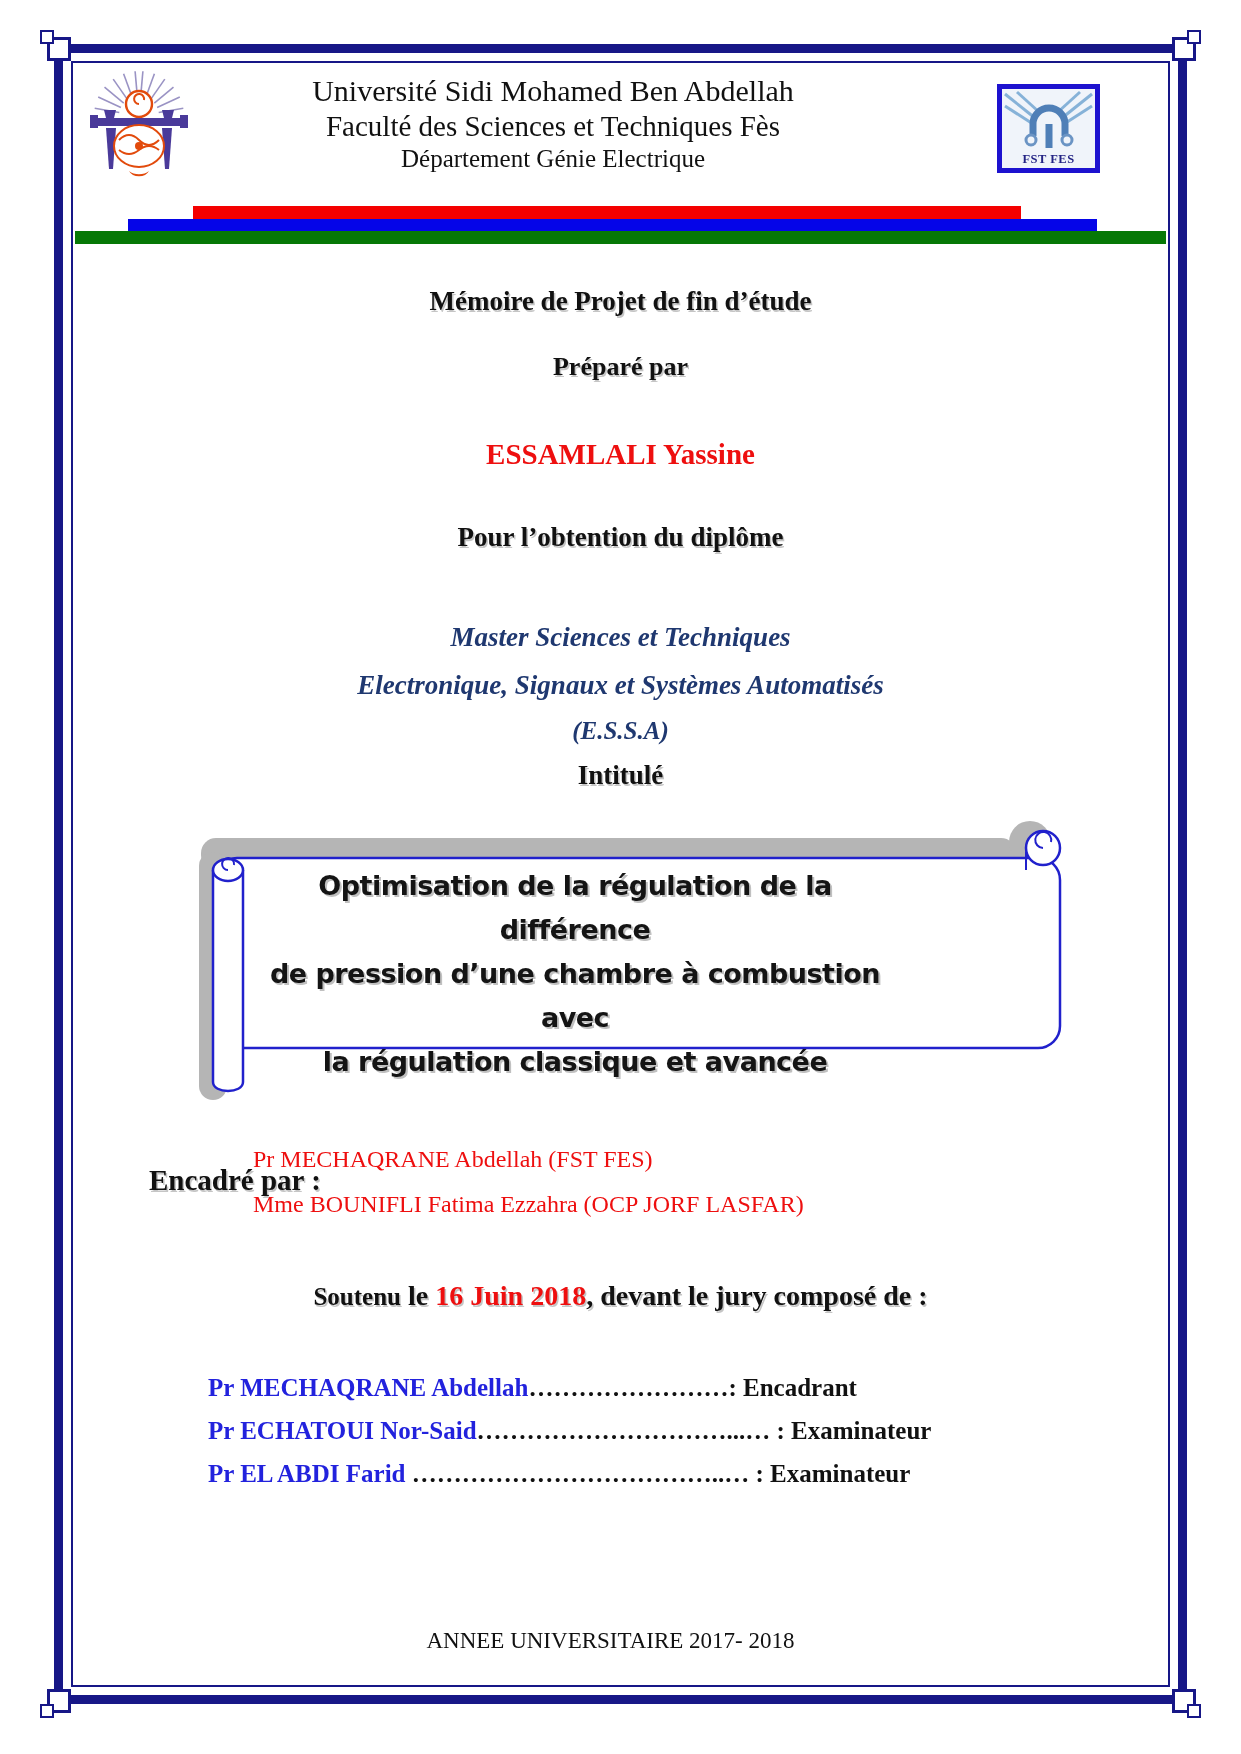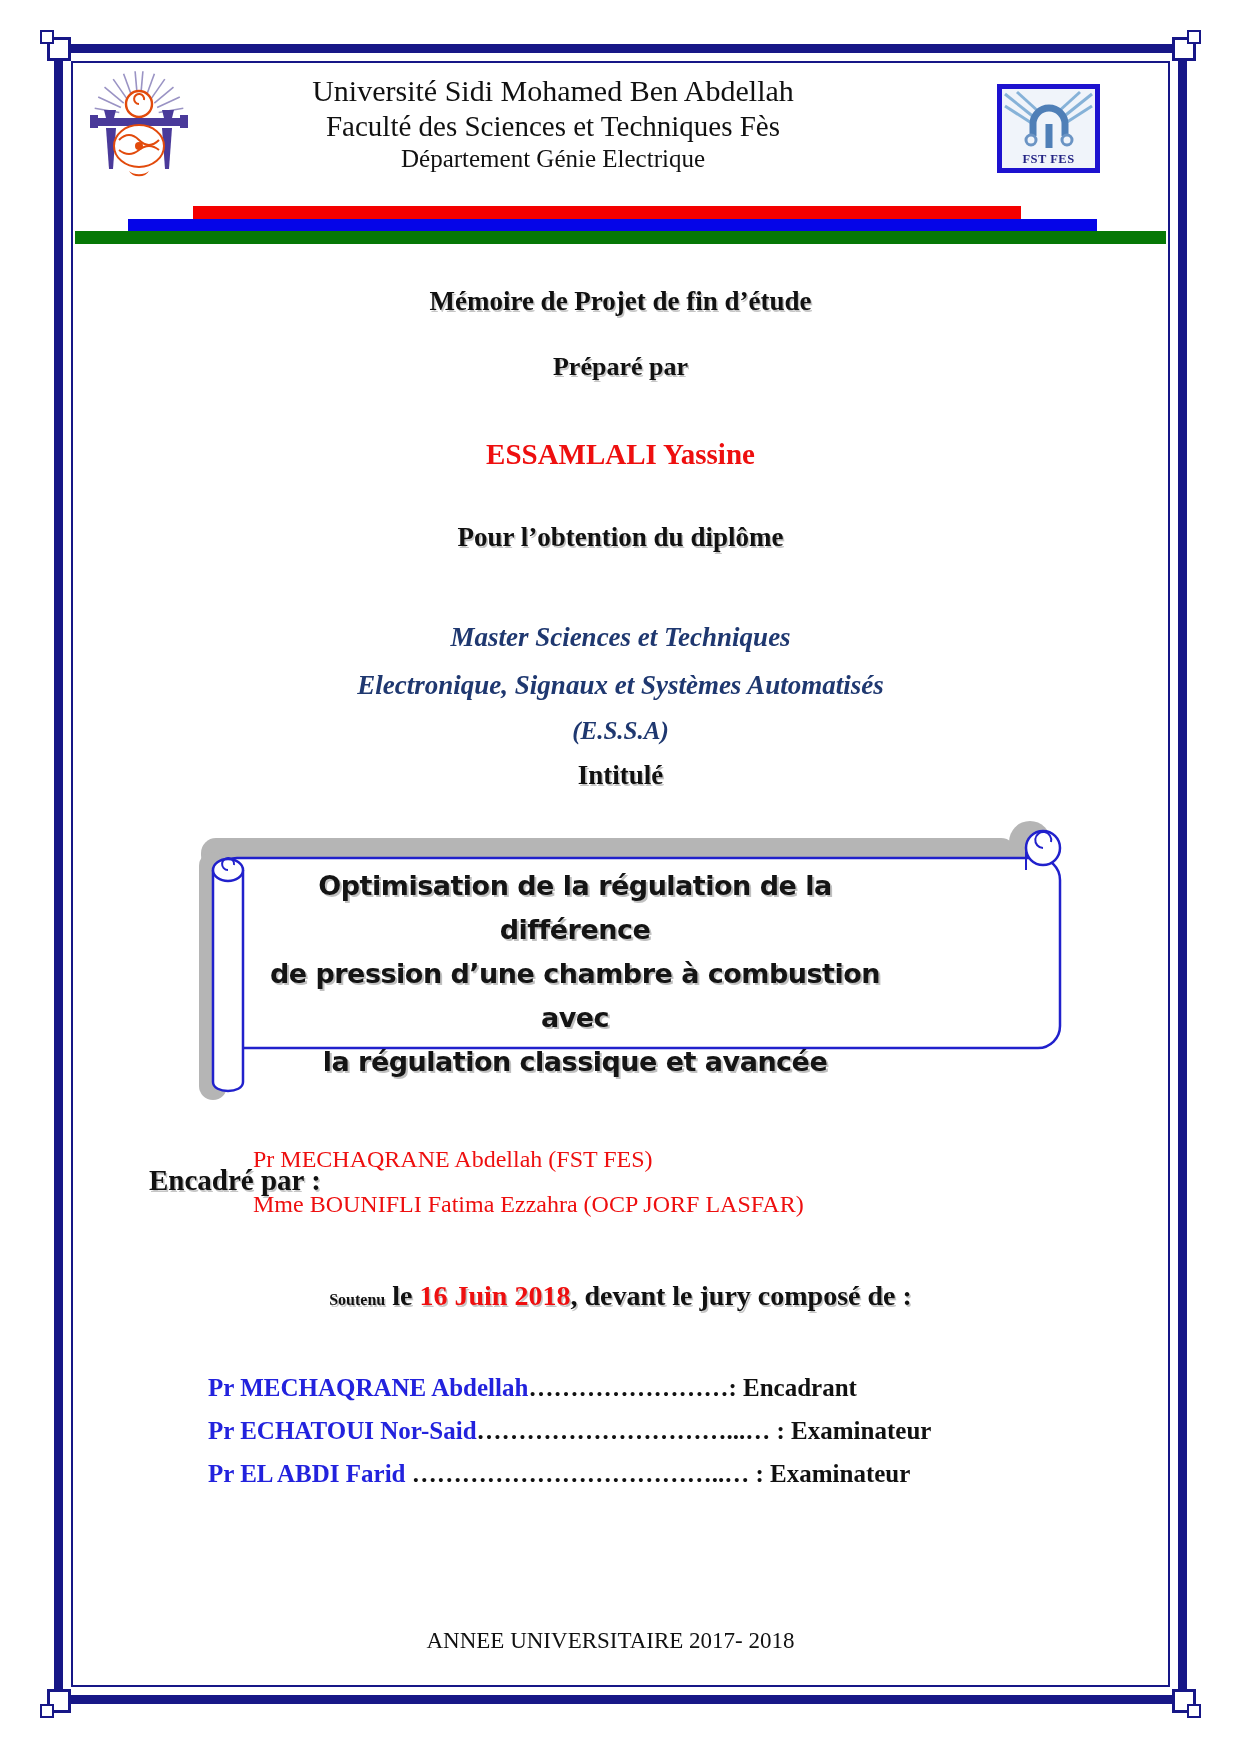--- a/index.html
+++ b/index.html
@@ -44,21 +44,21 @@
   .scroll-wrap{position:absolute;left:185px;top:808px;width:885px;height:300px;}
   .scroll-wrap svg{position:absolute;left:0;top:0;}
   .scroll-title{position:absolute;left:60px;top:56px;width:660px;text-align:center;
      font-family:"DejaVu Sans", sans-serif;font-weight:bold;font-size:27px;line-height:44px;
      letter-spacing:-0.5px;color:#141414;text-shadow:2px 2px 0 rgba(150,150,150,.6);}
   
   .encadre{position:absolute;left:149px;top:1164px;font-size:29px;font-weight:bold;}
   .sup{position:absolute;left:253px;font-size:24px;font-weight:normal;color:#ee0f0f;}
   .sup1{top:1146px;} .sup2{top:1191px;}
   .defense{position:absolute;left:70px;top:1280px;width:1101px;text-align:center;font-weight:bold;}
-  .defense .small{font-size:16px;}
+  .defense .small{font-size:25px;}
   .defense .big{font-size:28px;}
   .defense .date{font-size:28px;color:#ee0f0f;}
   .jury{position:absolute;left:208px;top:1366px;font-size:25px;font-weight:bold;line-height:43px;}
   .jury .name{color:#2222dd;}
   .footer{position:absolute;left:60px;top:1628px;width:1101px;text-align:center;font-size:23px;}
 </style>
 </head>
 <body>
 
 <div class="page">

